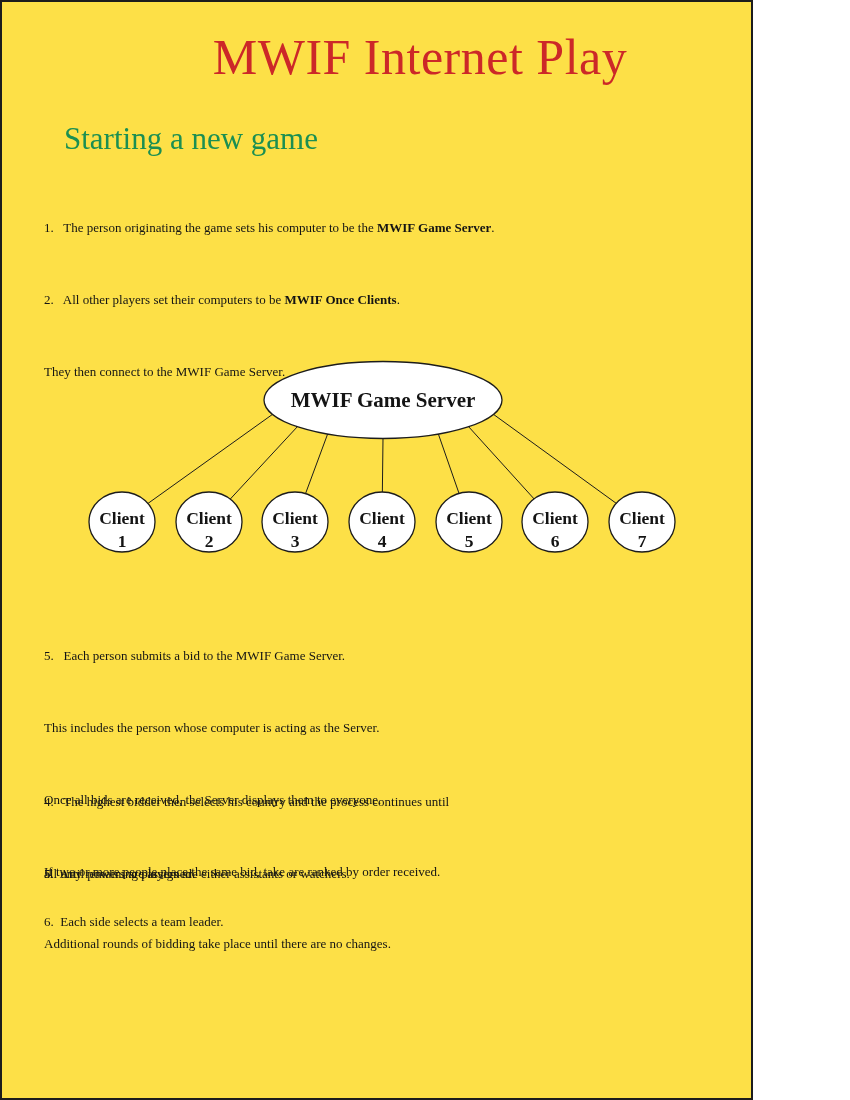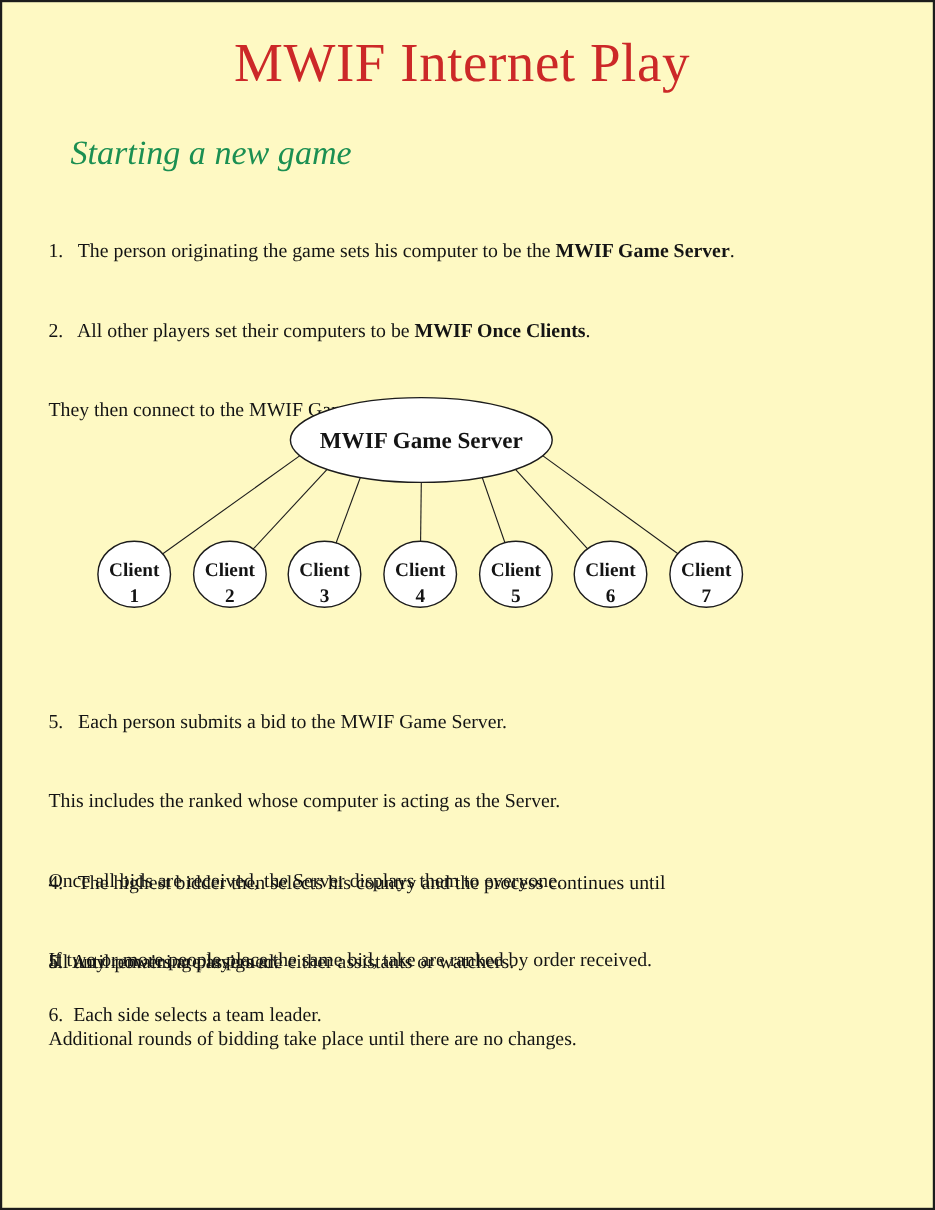--- a/index.html
+++ b/index.html
@@ -1,20 +1,20 @@
 <!DOCTYPE html>
 <html><head>
 <meta charset="utf-8">
 <style>
   html, body { margin: 0; padding: 0; background: #ffffff; }
   .page {
     position: relative;
-    width: 850px;
+    width: 753px;
     height: 1100px;
-    background: #fef9c3;
+    background: #fde047;
     border: 2px solid #1c1c1c;
     box-sizing: border-box;
     overflow: hidden;
     font-family: "Liberation Serif", serif;
     color: #141414;
   }
   .title {
     position: absolute;
     top: 26px;
     left: 0;
@@ -29,21 +29,21 @@
     position: absolute;
     top: 118px;
     left: 62px;
     font-size: 31px;
     line-height: 38px;
     white-space: pre;
   }
   .para {
     position: absolute;
     left: 42px;
-    font-size: 18px;
+    font-size: 13px;
     line-height: 24px;
     white-space: pre;
   }
   .para .ln { height: 24px; }
   .bold { font-weight: bold; }
   #p1 { top: 166px; }
   #p2 { top: 238px; }
   #p3 { top: 594px; }
   #p4 { top: 740px; }
   #p5 { top: 812px; }
@@ -64,21 +64,21 @@
   .diagram .server-text { font-size: 21px; }
   .diagram .client-text { font-size: 17.5px; }
 </style>
 </head>
 <body>
 
 <div class="page">
 
   <div class="title" style="color:#cc2828;">MWIF Internet Play</div>
 
-  <div class="subtitle" style="color:#1b8f52;font-style:italic;">Starting a new game</div>
+  <div class="subtitle" style="color:#1b8f52;">Starting a new game</div>
 
   <div class="para" id="p1">
     <div class="ln"><span>1.   The person originating the game sets his computer to be the </span><span class="bold">MWIF Game Server</span><span>.</span></div>
   </div>
 
   <div class="para" id="p2">
     <div class="ln"><span>2.   All other players set their computers to be </span><span class="bold">MWIF Once Clients</span><span>.</span></div>
     <div class="ln">They then connect to the MWIF Game Server.</div>
   </div>
 
@@ -127,21 +127,21 @@
     </g>
     <g>
       <ellipse class="shape" cx="640" cy="180" rx="33" ry="30"></ellipse>
       <text class="client-text" x="640" y="182">Client</text>
       <text class="client-text" x="640" y="205">7</text>
     </g>
   </svg>
 
   <div class="para" id="p3">
     <div class="ln">5.   Each person submits a bid to the MWIF Game Server.</div>
-    <div class="ln">This includes the ranked whose computer is acting as the Server.</div>
+    <div class="ln">This includes the person whose computer is acting as the Server.</div>
     <div class="ln">Once all bids are received, the Server displays them to everyone.</div>
     <div class="ln">If two or more people place the same bid, take are ranked by order received.</div>
     <div class="ln">Additional rounds of bidding take place until there are no changes.</div>
   </div>
 
   <div class="para" id="p4">
     <div class="ln">4.   The highest bidder then selects his country and the process continues until</div>
     <div class="ln">all until powers are assigned.</div>
   </div>
 

